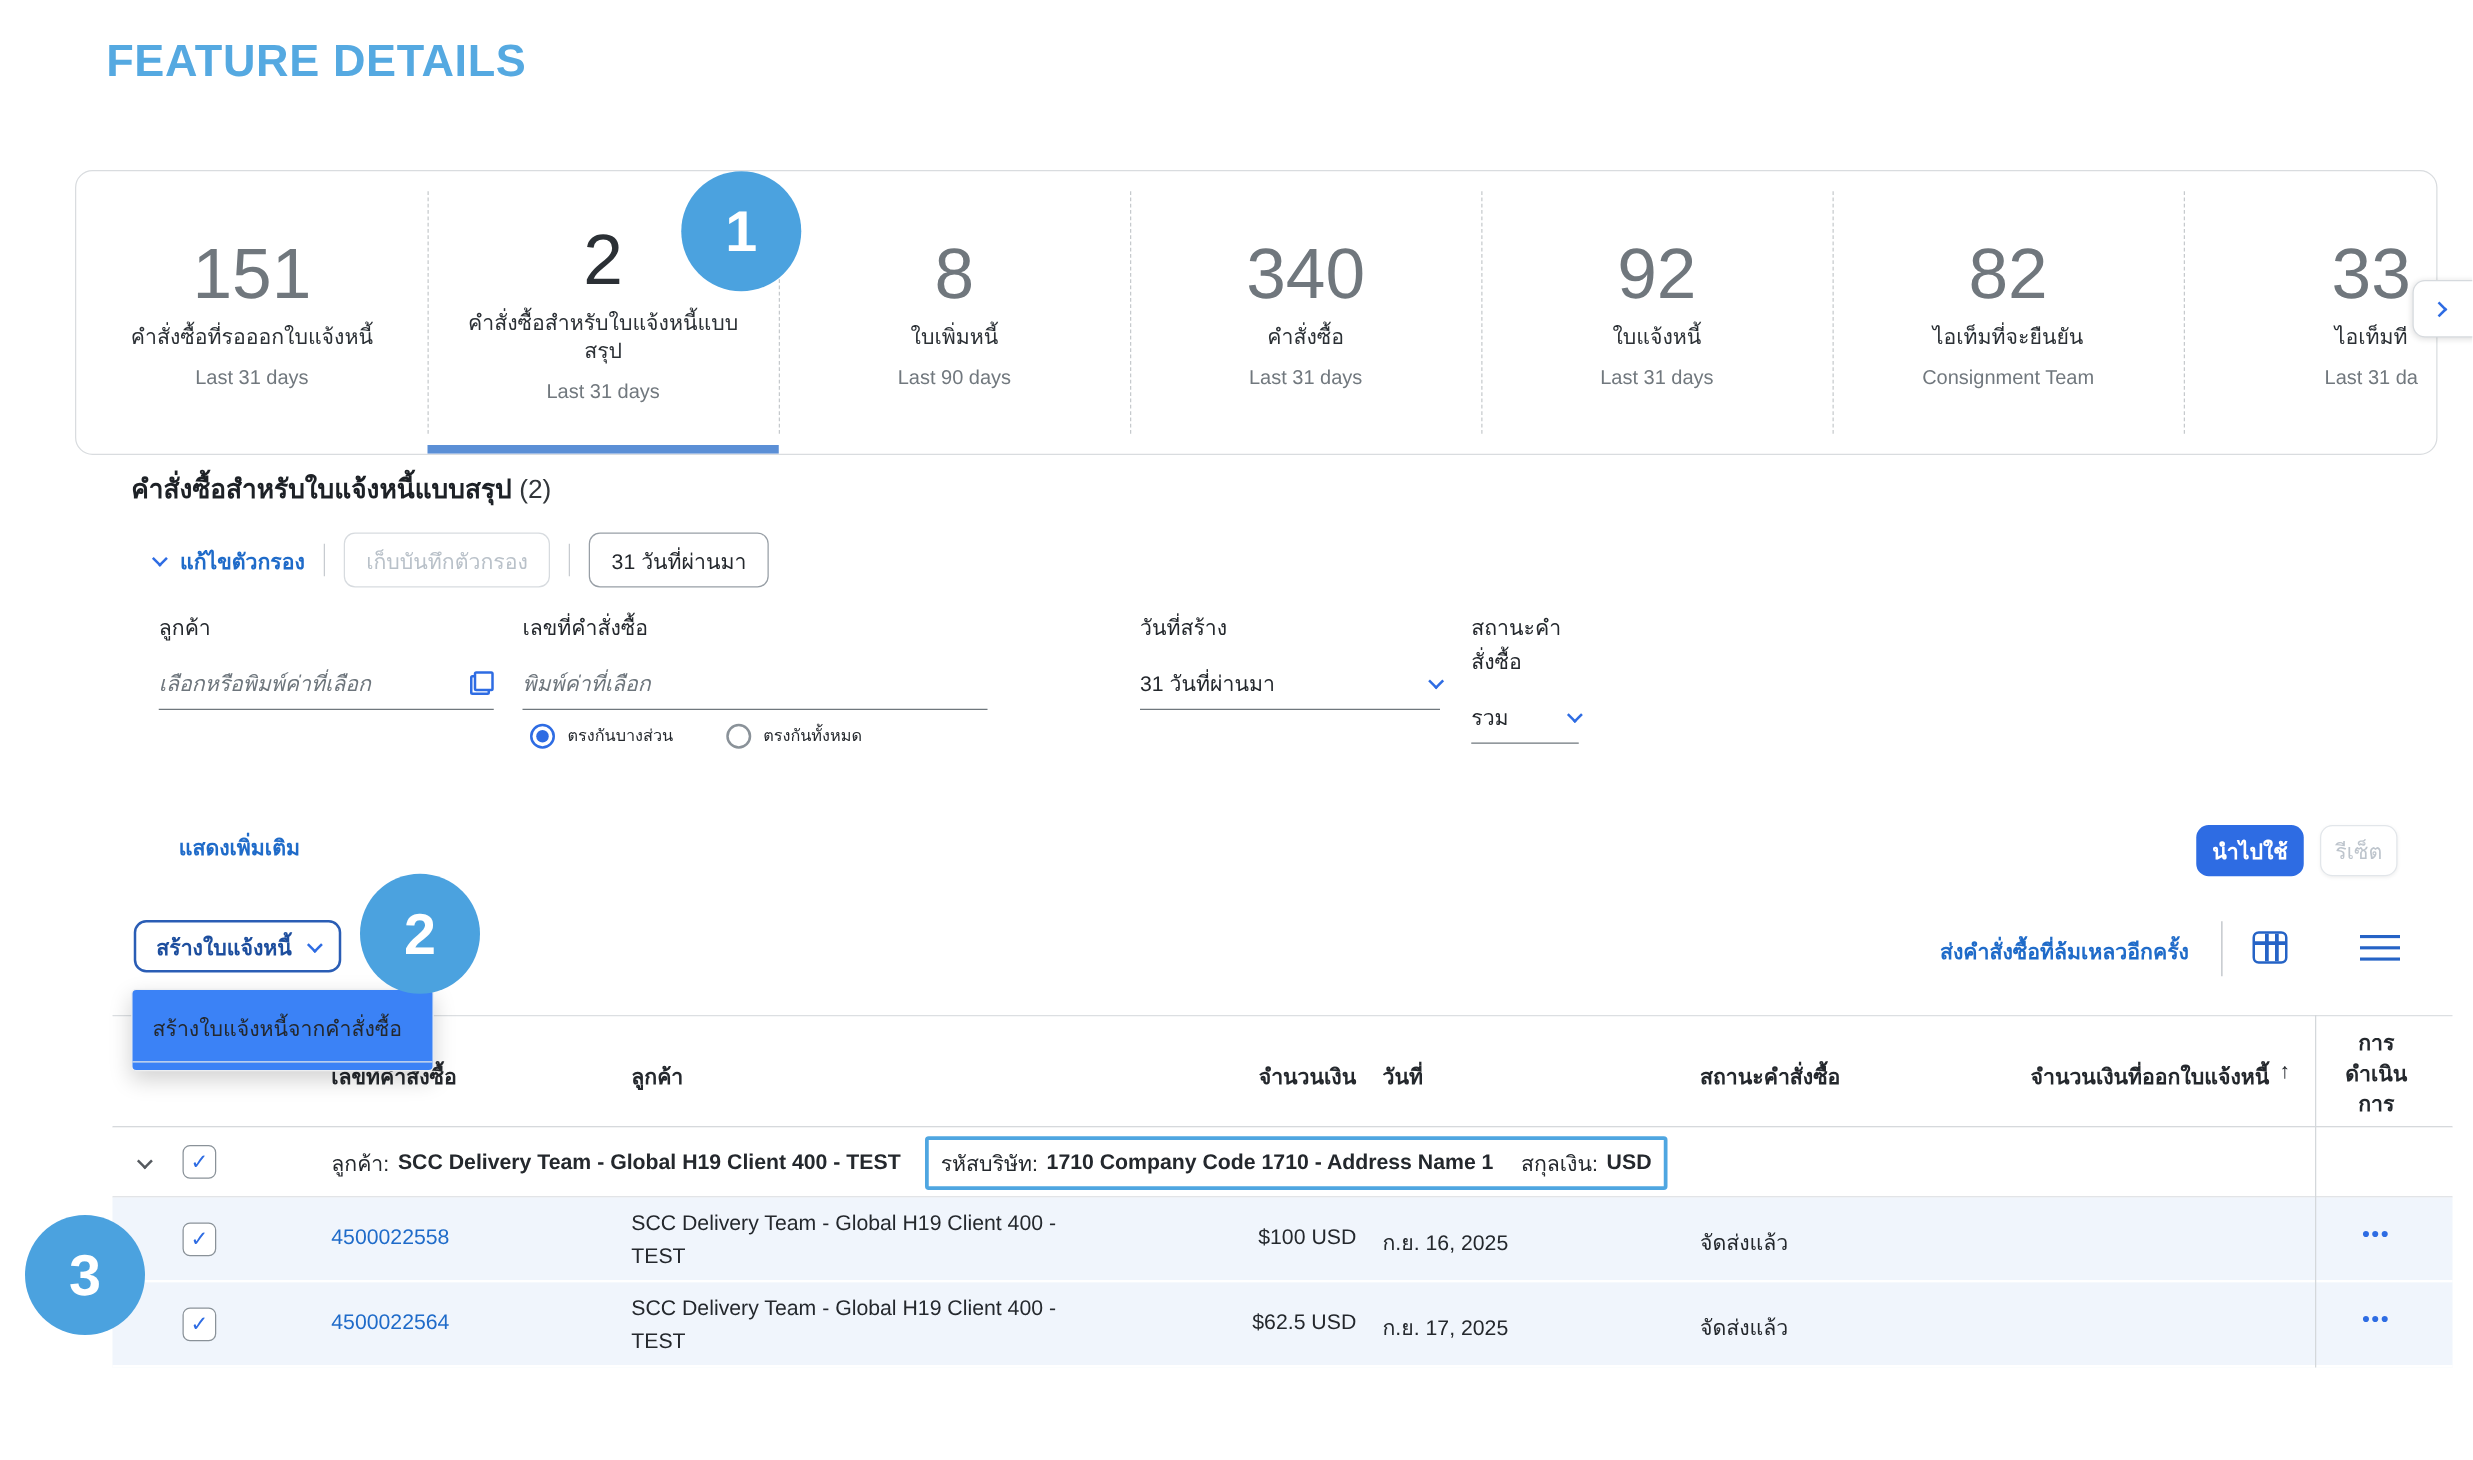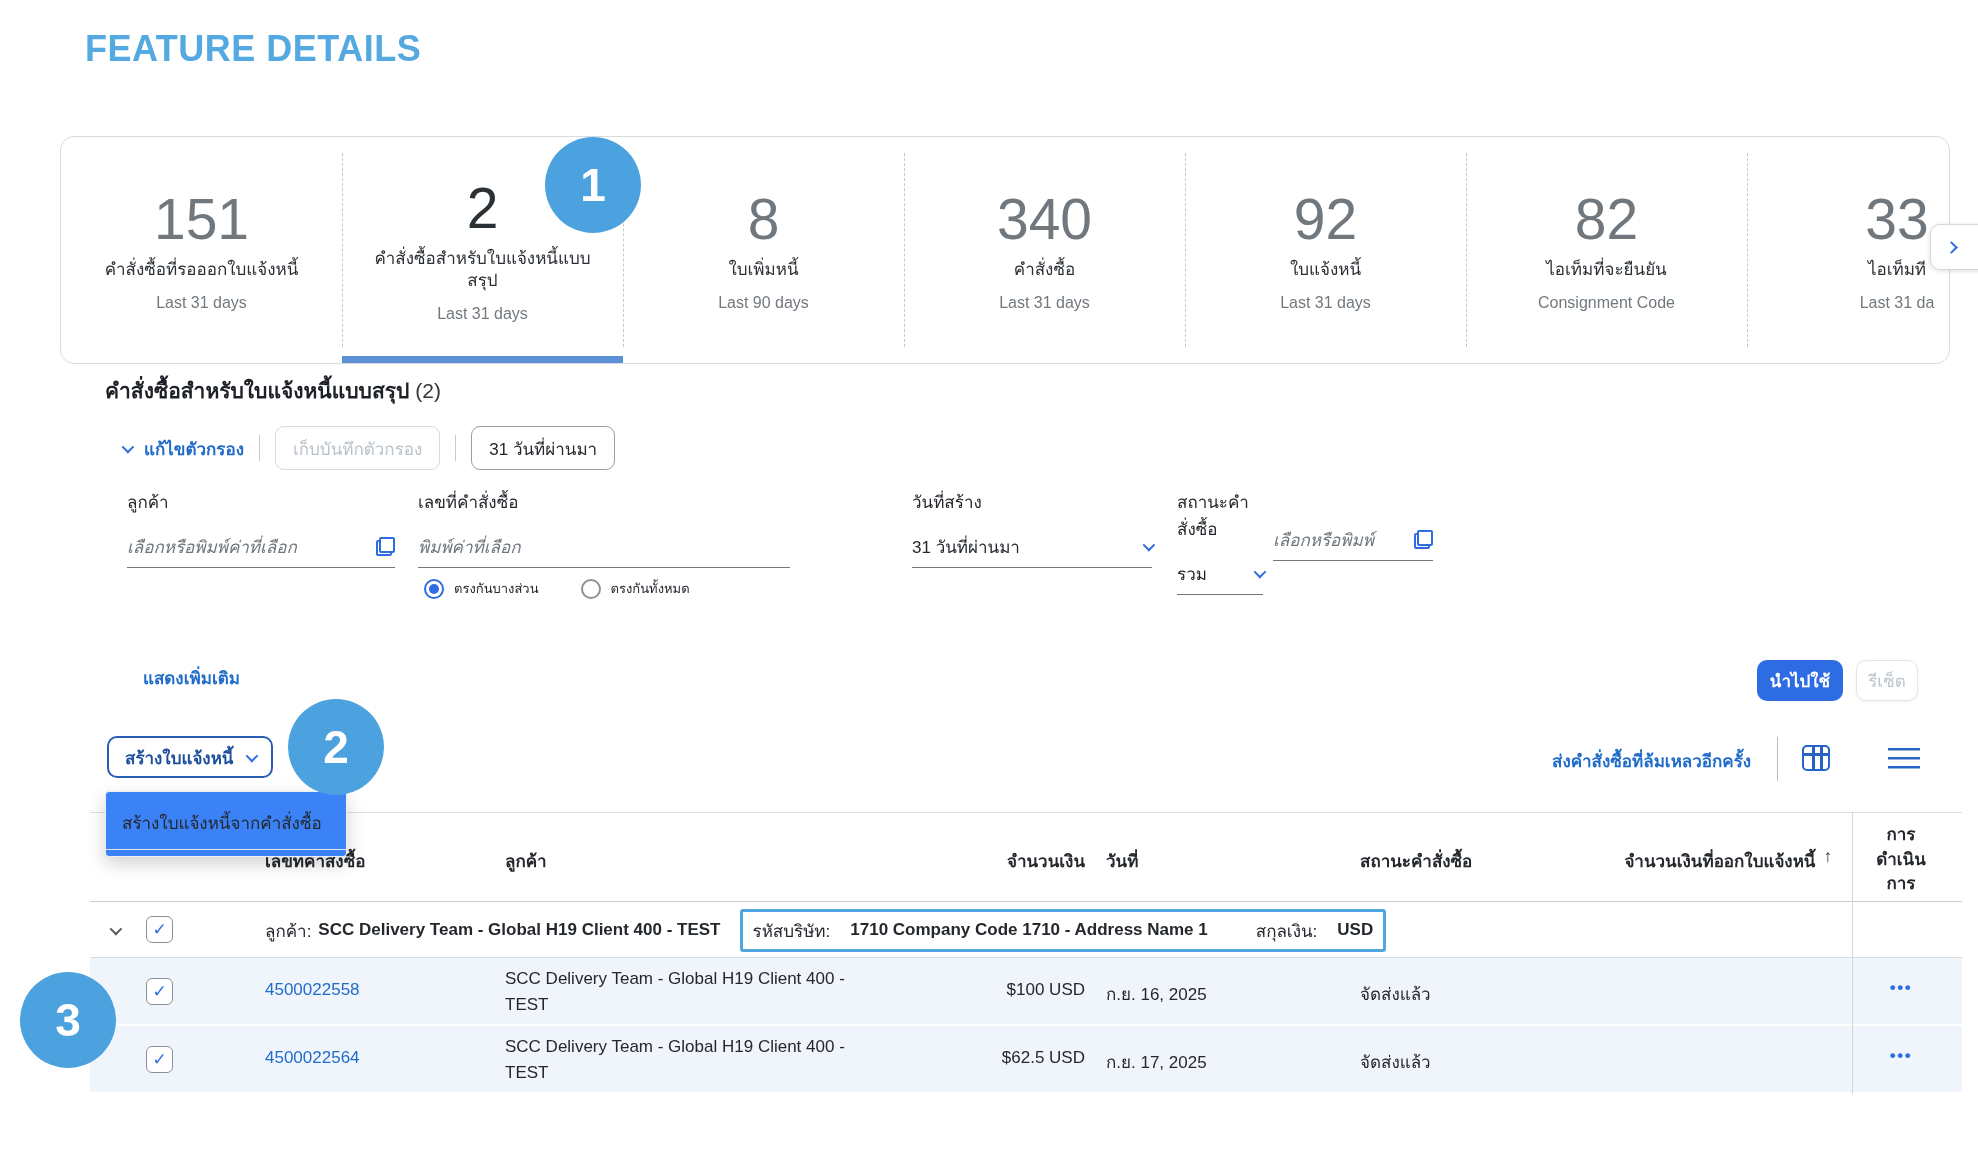--- a/index.html
+++ b/index.html
@@ -145,21 +145,21 @@
   .tgroup { position:relative; height:56px; border-bottom:1px solid #d9dce0;
     display:flex; align-items:center; font-size:17px; background:#fff; }
   .grp-chev { position:absolute; left:20px; top:24px; }
   .cb { width:27px; height:27px; border:1.5px solid #8a9299; border-radius:6px; background:#fff;
     display:flex; align-items:center; justify-content:center; color:#2e6ce3;
     font-weight:700; font-size:17px; cursor:pointer; }
   .grp-cb { position:absolute; left:56px; top:14px; }
   .grp-text { position:absolute; left:175px; top:0; height:56px; display:flex; align-items:center; gap:7px; }
   .bold { font-weight:700; }
   .grp-box { margin-left:12px; border:3px solid #4fa6e1; border-radius:3px;
-    padding:5px 10px; display:flex; gap:20px; align-items:center; }
+    padding:5px 10px; display:flex; gap:7px; align-items:center; }
   .grp-box .gap { width:8px; }
   .trow { position:relative; height:68px; background:#f0f5fc; border-bottom:2px solid #fff;
     font-size:17px; }
   .cell-cb { position:absolute; left:56px; top:20px; }
   .cell-po { position:absolute; left:175px; top:22px; color:#1f6bc9; cursor:pointer; }
   .cell-cust { position:absolute; left:415px; top:8px; width:356px; line-height:26px; }
   .cell-amt { position:absolute; left:795px; width:200px; text-align:right; top:22px; }
   .cell-date { position:absolute; left:1016px; top:22px; }
   .cell-status { position:absolute; left:1270px; top:22px; }
   .cell-act { position:absolute; left:1772px; width:78px; text-align:center; top:20px;
@@ -194,21 +194,21 @@
       <div class="tile-caption">Last 31 days</div>
     </div>
     <div class="tile">
       <div class="tile-value">92</div>
       <div class="tile-label">ใบแจ้งหนี้</div>
       <div class="tile-caption">Last 31 days</div>
     </div>
     <div class="tile">
       <div class="tile-value">82</div>
       <div class="tile-label">ไอเท็มที่จะยืนยัน</div>
-      <div class="tile-caption">Consignment Code</div>
+      <div class="tile-caption">Consignment Team</div>
     </div>
     <div class="tile last">
       <div class="tile-value">33</div>
       <div class="tile-label">ไอเท็มที</div>
       <div class="tile-caption">Last 31 da</div>
     </div>
   </div>
   <div class="carousel-next">
     <span class="chev right blue"></span>
   </div>
@@ -260,27 +260,20 @@
     <div class="f-control">
       <span class="val">31 วันที่ผ่านมา</span>
       <span class="chev down blue"></span>
     </div>
   </div>
   <div class="f-group f-c4a">
     <div class="f-label">สถานะคำสั่งซื้อ</div>
     <div class="f-control">
       <span class="val">รวม</span>
       <span class="chev down blue"></span>
-    </div>
-  </div>
-  <div class="f-group f-c4b">
-    <div class="f-label">&nbsp;</div>
-    <div class="f-control">
-      <span class="ph">เลือกหรือพิมพ์</span>
-      <span class="copy-icon"></span>
     </div>
   </div>
 
   <div class="show-more link-blue">แสดงเพิ่มเติม</div>
   <div class="btn apply">นำไปใช้</div>
   <div class="btn reset">รีเซ็ต</div>
 
   <div class="create-btn">
     <span>สร้างใบแจ้งหนี้</span>
     <span class="chev down blue"></span>

